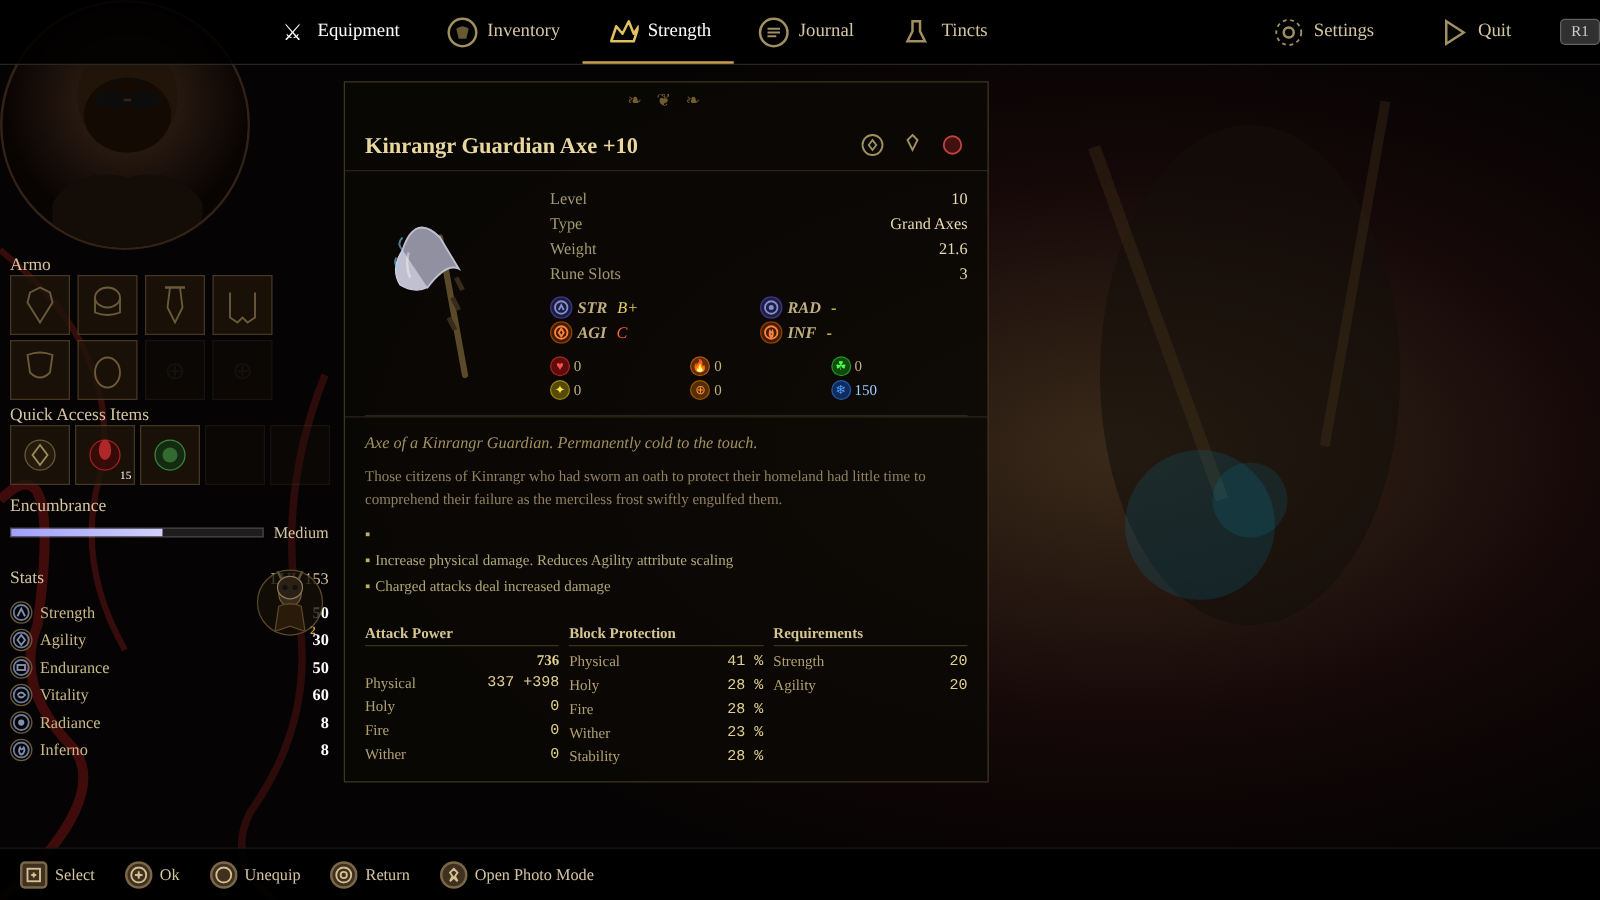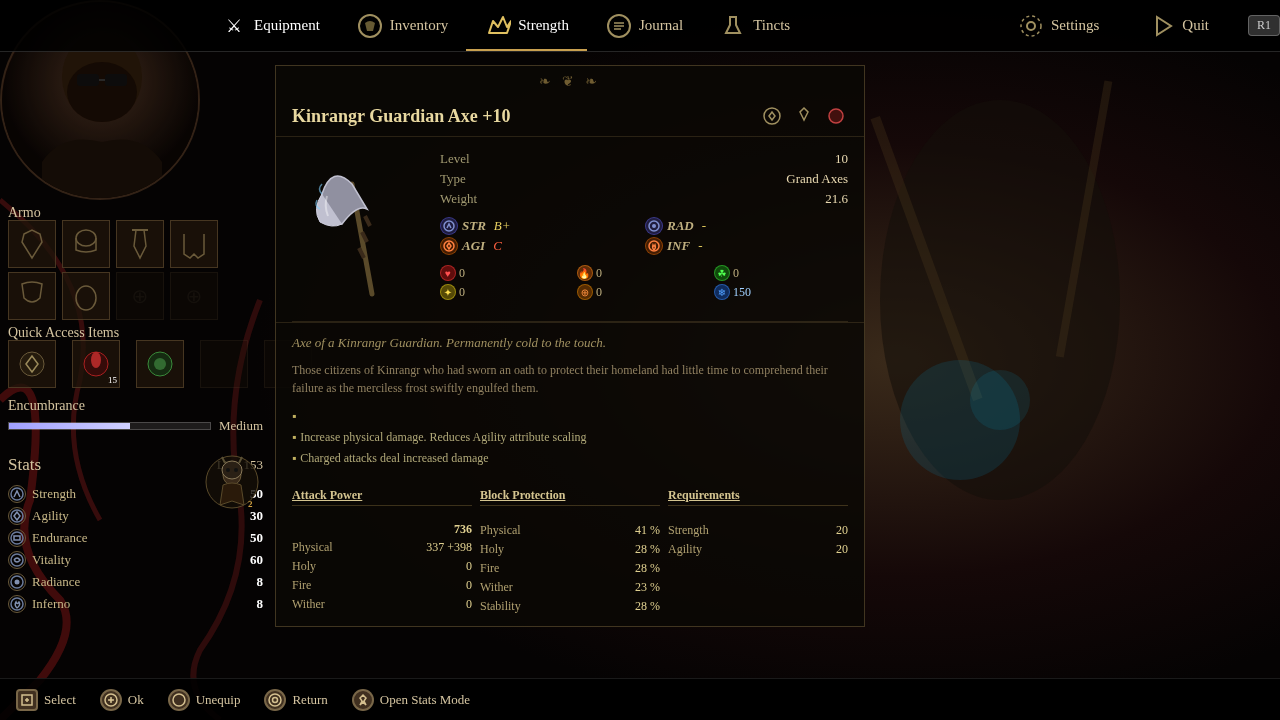--- a/index.html
+++ b/index.html
@@ -143,21 +143,21 @@
       color: #d4c4a0;
       font-size: 14px;
       z-index: 6;
     }
 
     #quick-access-slots {
       position: absolute;
       top: 340px;
       left: 8px;
       display: flex;
-      gap: 16px;
+      gap: 4px;
       z-index: 6;
     }
 
     .quick-slot {
       width: 48px;
       height: 48px;
       background: rgba(30,20,10,0.8);
       border: 1px solid rgba(100,80,50,0.6);
       display: flex;
       align-items: center;
@@ -226,21 +226,21 @@
 
     #stats-header {
       display: flex;
       justify-content: space-between;
       align-items: center;
       margin-bottom: 8px;
     }
 
     #stats-label {
       color: #d4c4a0;
-      font-size: 17px;
+      font-size: 14px;
     }
 
     #stats-level {
       color: #d4c4a0;
       font-size: 13px;
     }
 
     .stat-row {
       display: flex;
       align-items: center;
@@ -279,21 +279,21 @@
       width: 55px;
       height: 55px;
       z-index: 6;
     }
 
     
     #item-panel {
       position: absolute;
       top: 65px;
       left: 275px;
-      width: 590px;
+      width: 516px;
       background: rgba(10,8,5,0.88);
       border: 1px solid rgba(120,100,60,0.5);
       z-index: 8;
       padding-bottom: 10px;
     }
 
     
     #panel-top-deco {
       height: 30px;
       display: flex;
@@ -504,36 +504,36 @@
       display: grid;
       grid-template-columns: 1fr 1fr 1fr;
       gap: 0 8px;
       font-size: 12px;
     }
 
     .combat-col-header {
       color: #d4c490;
       font-weight: bold;
       font-size: 12px;
-      margin-bottom: 15px;
+      margin-bottom: 3px;
       border-bottom: 1px solid rgba(180,150,80,0.3);
       padding-bottom: 2px;
-      text-decoration: underline;
     }
 
     .combat-row {
       display: flex;
       justify-content: space-between;
       padding: 2px 0;
       color: #b0a070;
       font-size: 12px;
     }
 
     .combat-row .cval {
       color: #e0d090;
+      font-family: Liberation Mono, monospace;
     }
 
     
     #action-bar {
       position: absolute;
       bottom: 0;
       left: 0;
       right: 0;
       height: 42px;
       background: rgba(0,0,0,0.9);
@@ -930,20 +930,24 @@
         <span class="label">Level</span>
         <span class="value">10</span>
       </div>
       <div class="stat-line">
         <span class="label">Type</span>
         <span class="value">Grand Axes</span>
       </div>
       <div class="stat-line">
         <span class="label">Weight</span>
         <span class="value">21.6</span>
+      </div>
+      <div class="stat-line">
+        <span class="label">Rune Slots</span>
+        <span class="value">3</span>
       </div>
 
       <div id="scaling-grid" style="margin-top:8px;">
         <div class="scaling-item">
           <div class="scaling-icon">
             <svg width="12" height="12" viewBox="0 0 12 12">
                 <circle cx="6" cy="6" r="5" fill="none" stroke="#8090d0" stroke-width="1.5"></circle>
                 <path d="M4 8 L6 4 L8 8" fill="none" stroke="#8090d0" stroke-width="1.5"></path>
               </svg>
           </div>
@@ -1134,15 +1138,15 @@
         </svg>
     </div>
     <span>Return</span>
   </div>
   <div class="action-btn">
     <div class="btn-icon">
       <svg width="14" height="14" viewBox="0 0 14 14">
           <path d="M7 2 L10 5 L8 8 L10 12 L7 9 L4 12 L6 8 L4 5 Z" fill="none" stroke="#d4c090" stroke-width="1.5"></path>
         </svg>
     </div>
-    <span>Open Stats Mode</span>
+    <span>Open Photo Mode</span>
   </div>
 </div>
 
 </body></html>

